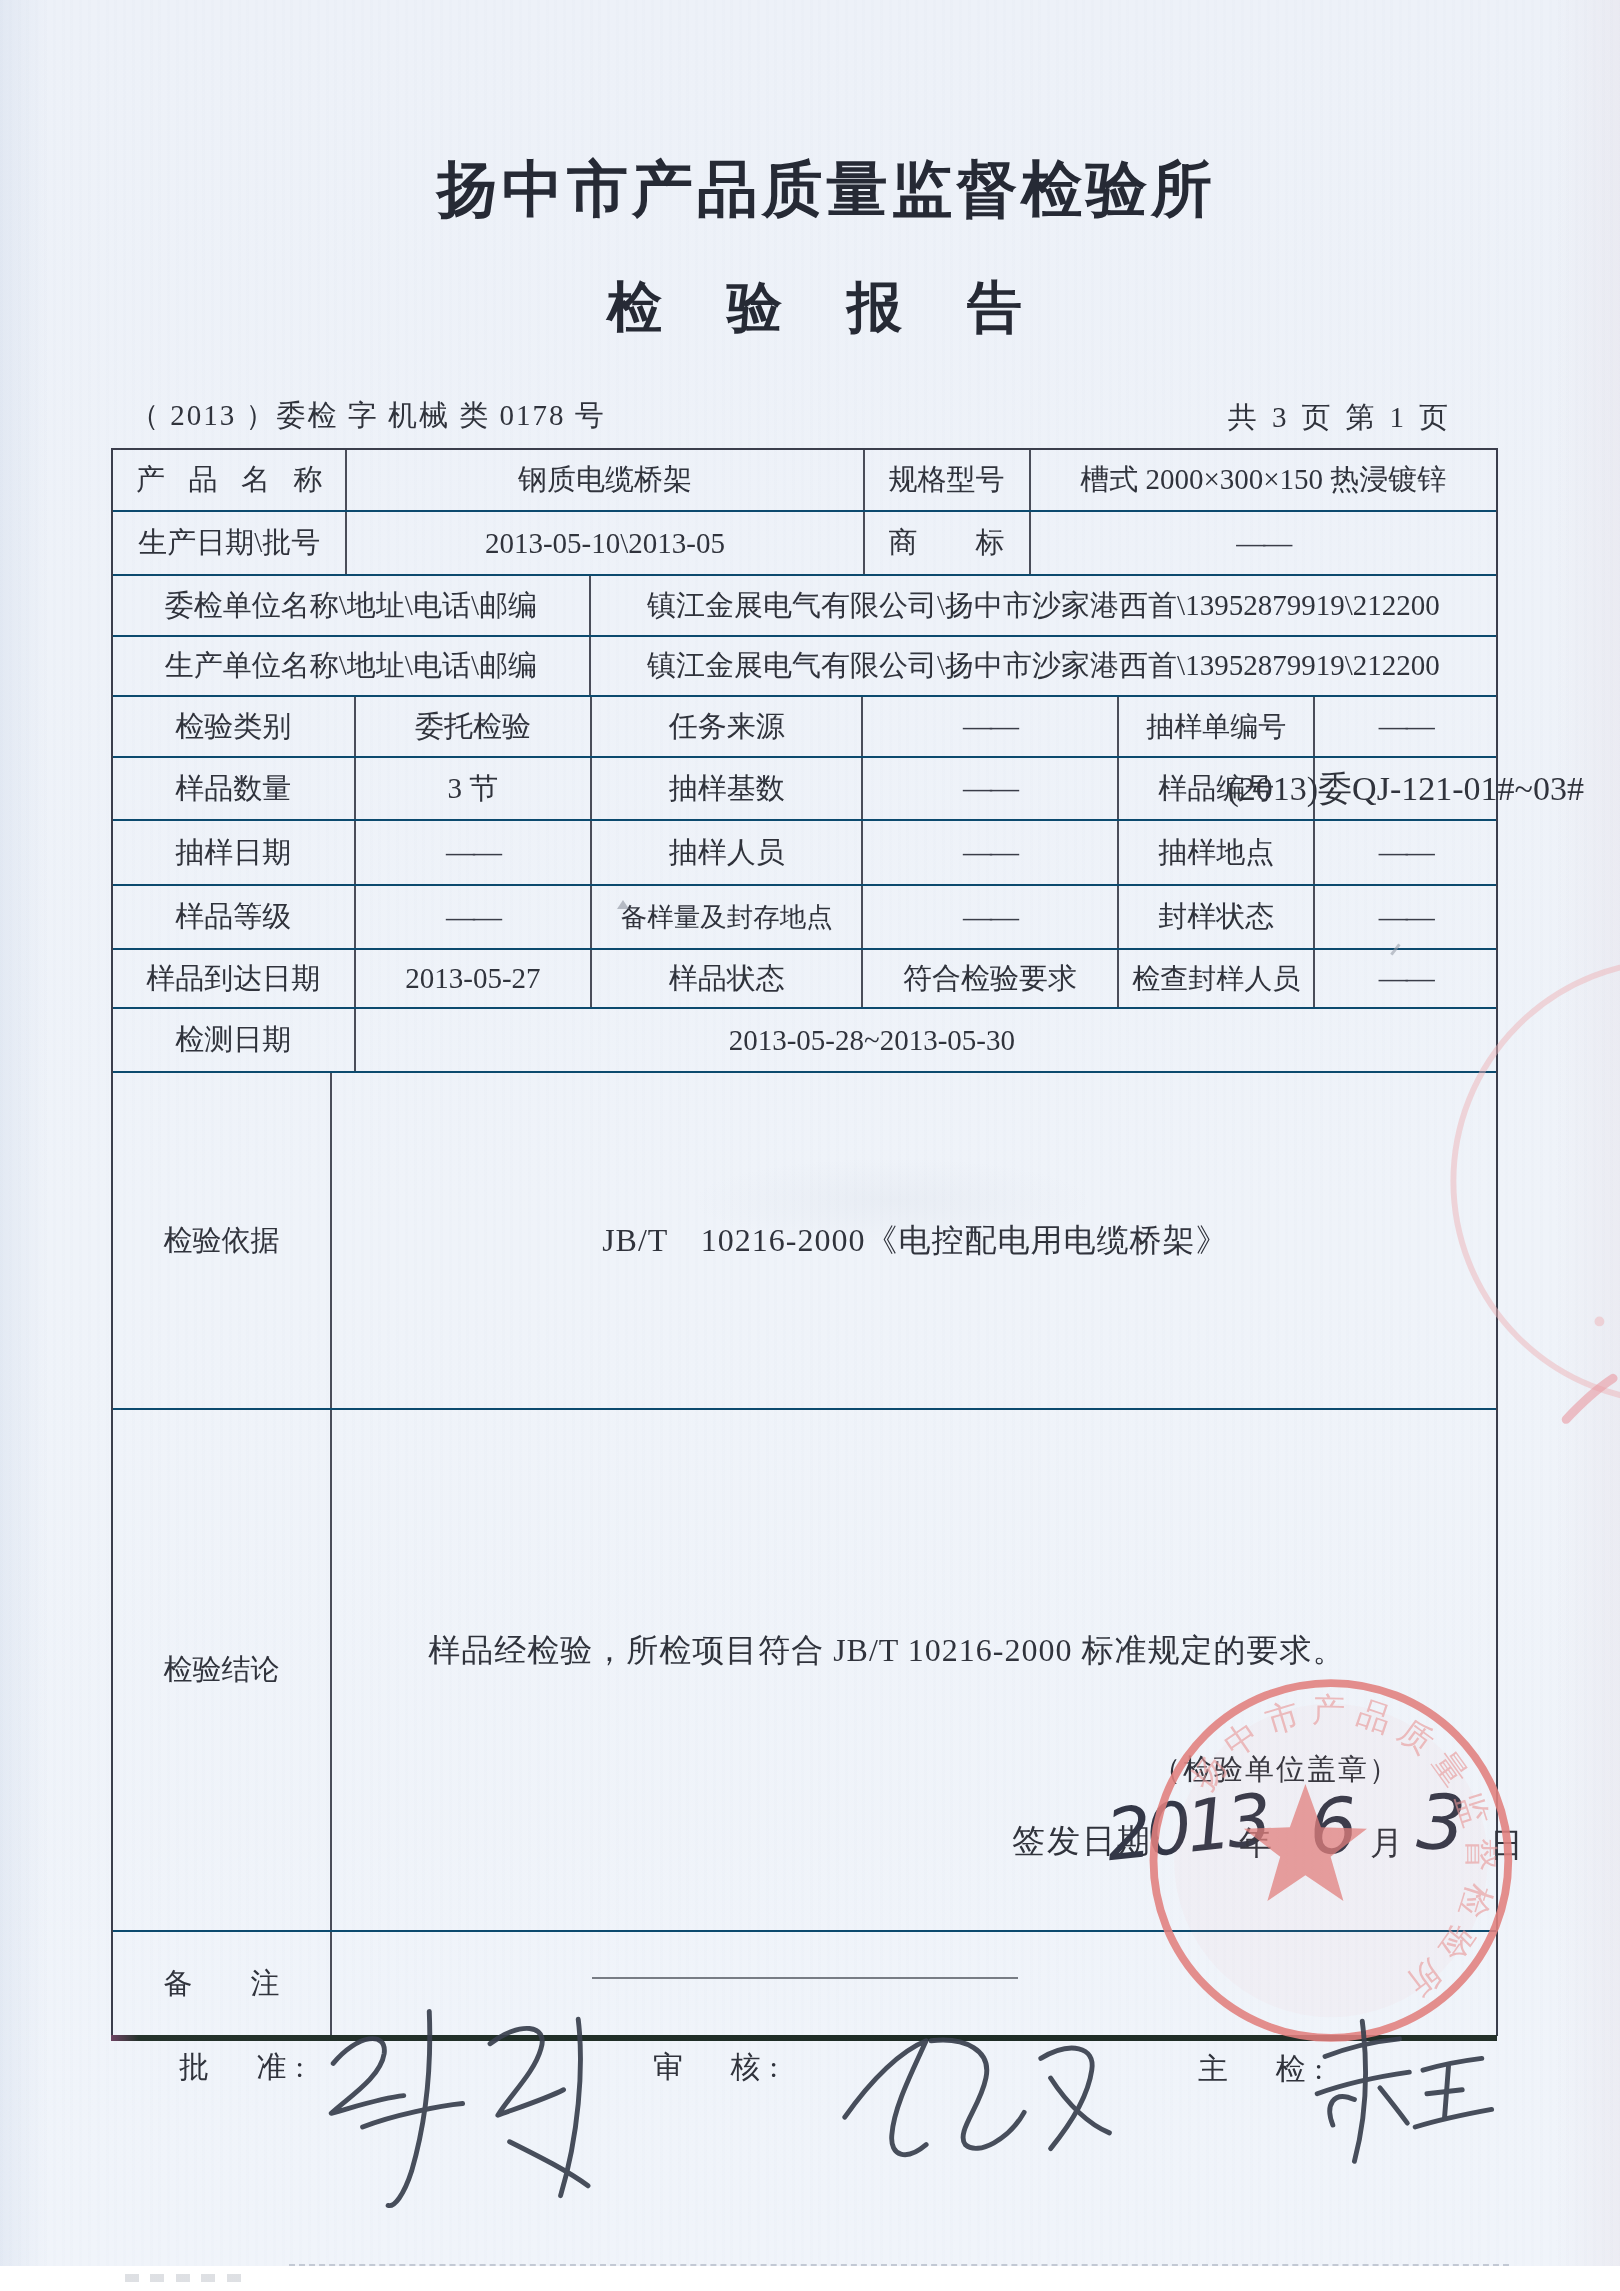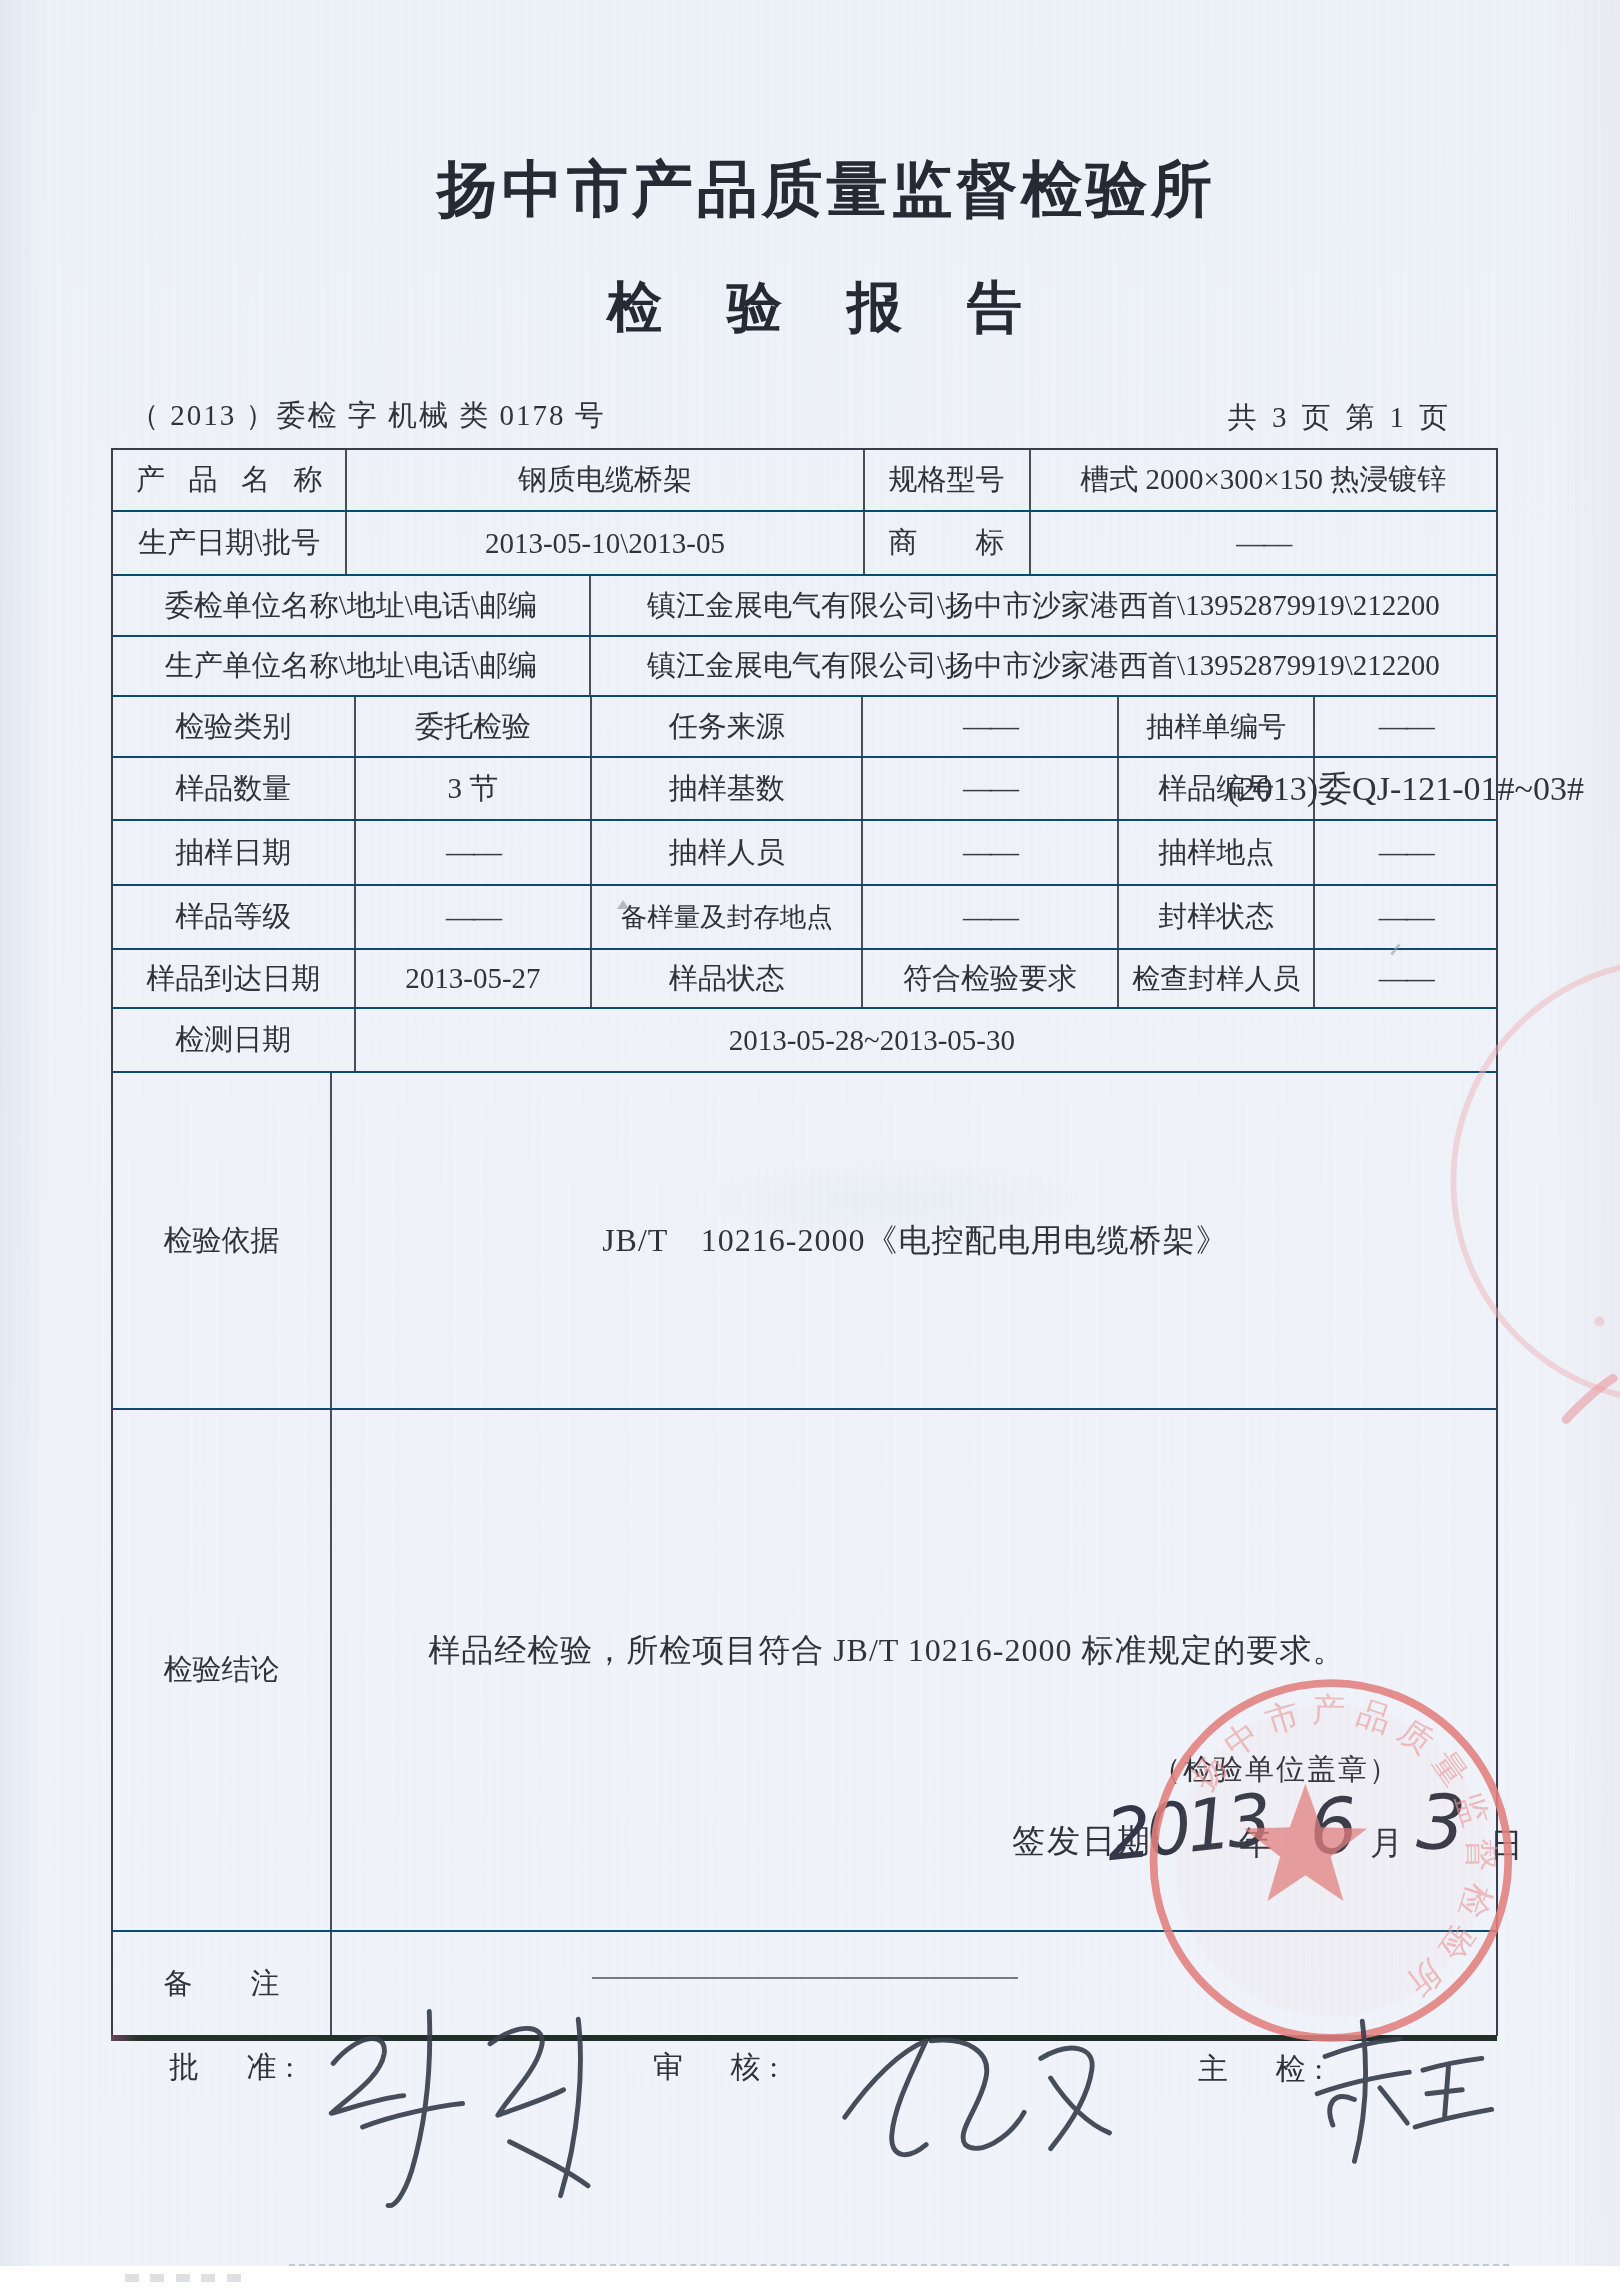--- a/index.html
+++ b/index.html
@@ -57,21 +57,21 @@
   .u-year{left:1239px;top:1821px;}
   .u-month{left:1370px;top:1821px;}
   .u-day{left:1490px;top:1823px;}
   .hand{font-family:"DejaVu Sans",sans-serif;font-style:italic;color:#333747;font-weight:500;}
   .hw-year{left:1106px;top:1786px;font-size:71px;letter-spacing:-4.9px;transform:rotate(-6deg);}
   .hw-month{left:1309px;top:1782px;font-size:76px;transform:rotate(-4deg);}
   .hw-day{left:1417px;top:1778px;font-size:76px;transform:rotate(3deg);}
 
   
   .sign-label{font-size:30px;letter-spacing:8.8px;}
-  .f-approve{left:169px;top:2047px;}
+  .f-approve{left:179px;top:2047px;}
   .f-review{left:653px;top:2047px;}
   .f-chief{left:1198px;top:2049px;}
 
   
   .artifact-caret{left:617px;top:900px;width:0;height:0;opacity:.55;
       border-left:6.9px solid transparent;border-right:6.9px solid transparent;border-bottom:9.8px solid #858b98;}
   .artifact-tick{left:1394px;top:943px;width:2.9px;height:12.7px;background:#9aa0ab;opacity:.6;transform:rotate(38deg);}
   .bottom-scanline{left:289px;top:2264px;width:1220px;height:0;border-top:2.9px dashed #b8bfcb;opacity:.8;}
   .iic-mark{left:125px;top:2274px;width:127px;height:7.8px;opacity:.25;
       background:repeating-linear-gradient(90deg,#7c8492 0 13.7px,rgba(0,0,0,0) 13.7px 25.5px);}

